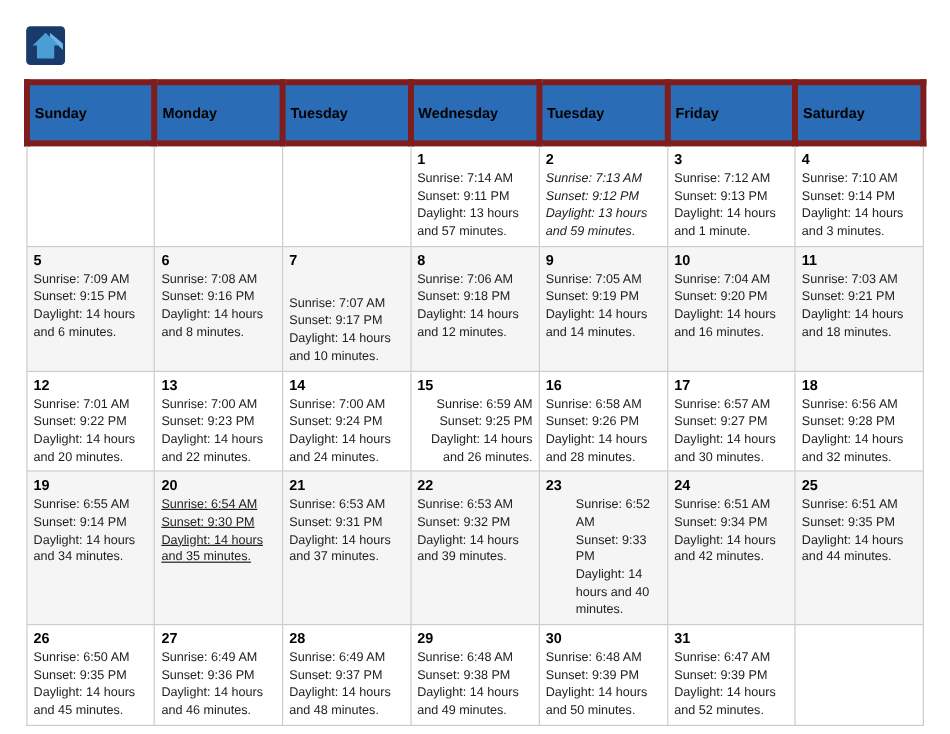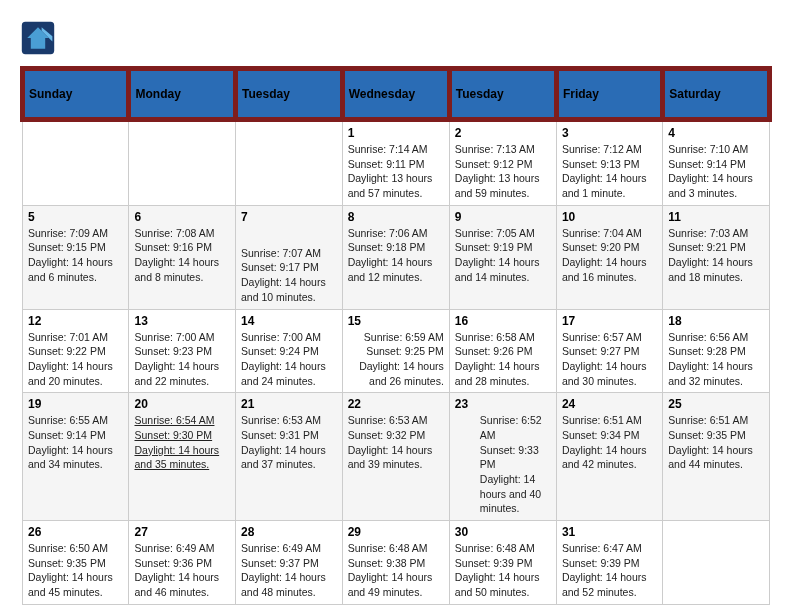--- a/index.html
+++ b/index.html
@@ -128,21 +128,21 @@
         <td class="empty-cell"></td>
         <td class="empty-cell"></td>
         <td>
           <div class="day-number">1</div>
           <div class="day-info" style="white-space: pre-line;">Sunrise: 7:14 AM
 Sunset: 9:11 PM
 Daylight: 13 hours and 57 minutes.</div>
         </td>
         <td>
           <div class="day-number">2</div>
-          <div class="day-info" style="white-space: pre-line;">Sunrise: 7:13 AM
+          <div class="day-info" style="white-space: pre-line; font-style: italic;">Sunrise: 7:13 AM
 Sunset: 9:12 PM
 Daylight: 13 hours and 59 minutes.</div>
         </td>
         <td>
           <div class="day-number">3</div>
           <div class="day-info" style="white-space: pre-line;">Sunrise: 7:12 AM
 Sunset: 9:13 PM
 Daylight: 14 hours and 1 minute.</div>
         </td>
         <td>

